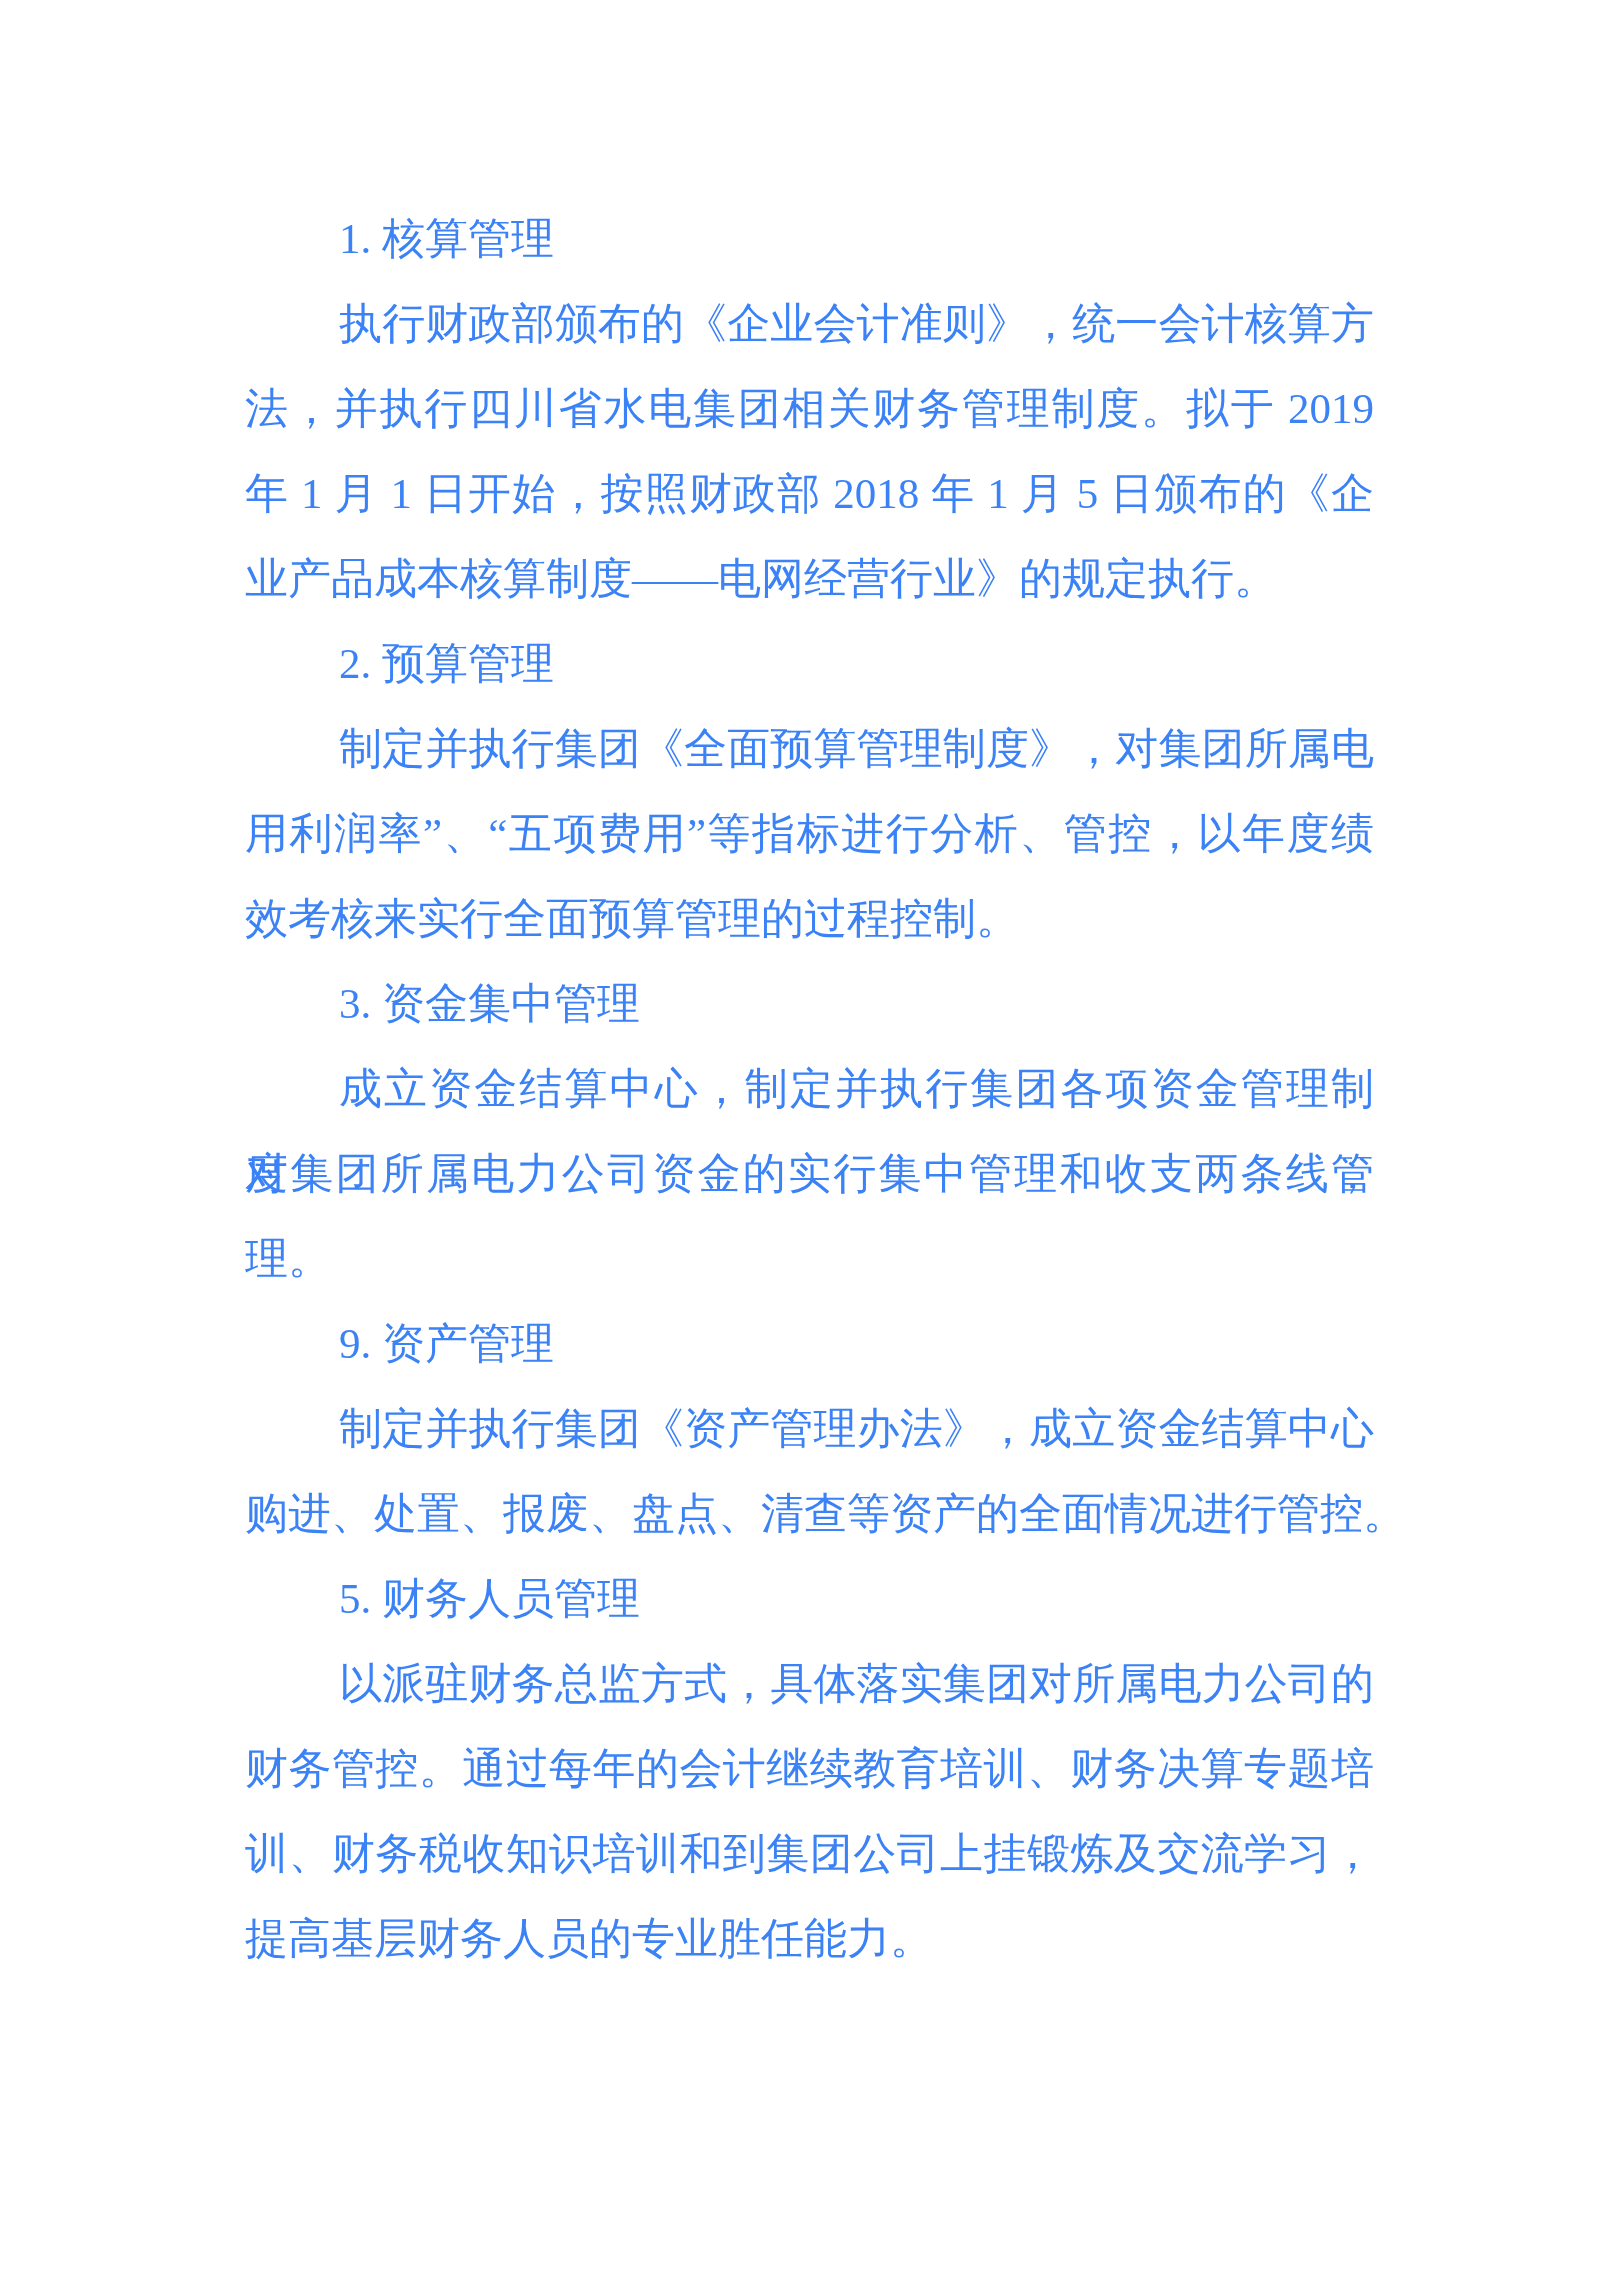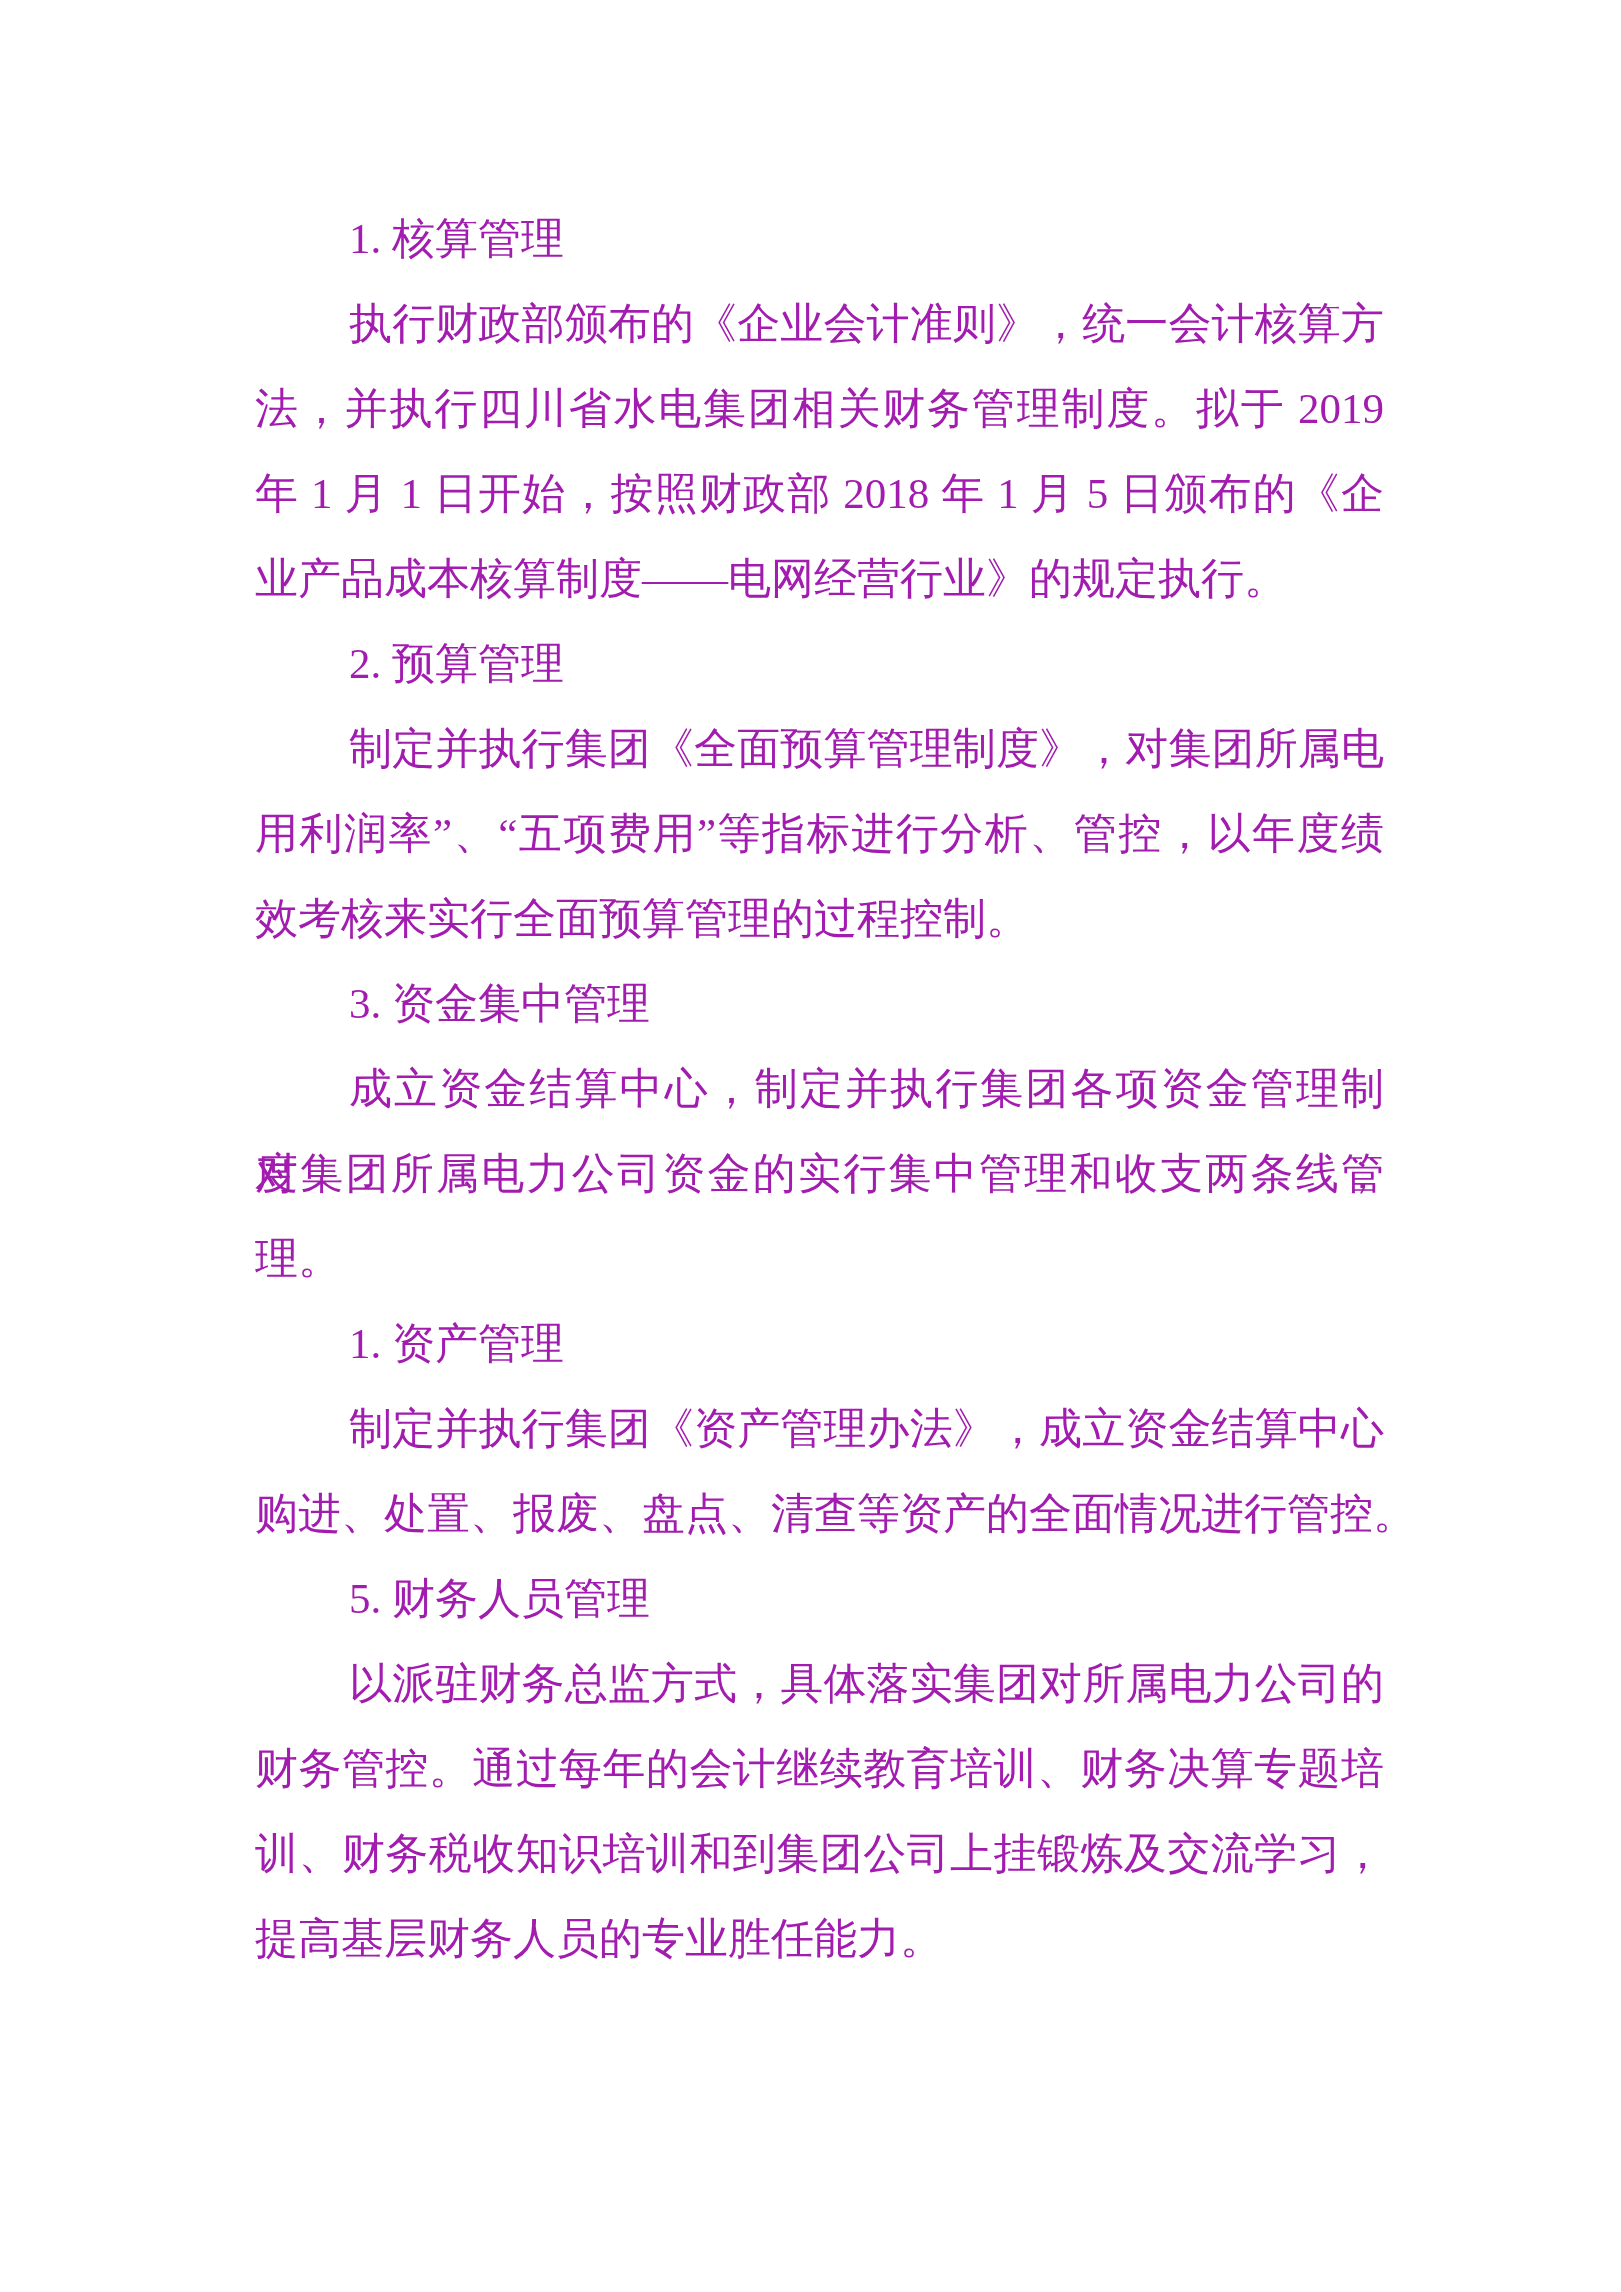--- a/index.html
+++ b/index.html
@@ -10,24 +10,24 @@
   .page {
     position: relative;
     width: 1621px;
     height: 2293px;
     background: #ffffff;
     overflow: hidden;
     font-family: "Liberation Serif", "DejaVu Serif", serif;
   }
   .text-block {
     position: absolute;
-    left: 255px;
+    left: 245px;
     top: 196px;
     width: 1129px;
-    color: #a21caf;
+    color: #3b82f6;
   }
   .line {
     height: 85px;
     line-height: 85px;
     font-size: 43px;
     letter-spacing: 0px;
     text-align: left;
     white-space: nowrap;
     font-weight: normal;
   }
@@ -52,21 +52,21 @@
       <div class="line justify">年 1 月 1 日开始，按照财政部 2018 年 1 月 5 日颁布的《企</div>
       <div class="line">业产品成本核算制度——电网经营行业》的规定执行。</div>
       <div class="line indent">2. 预算管理</div>
       <div class="line indent justify">制定并执行集团《全面预算管理制度》，对集团所属电</div>
       <div class="line justify">用利润率”、“五项费用”等指标进行分析、管控，以年度绩</div>
       <div class="line">效考核来实行全面预算管理的过程控制。</div>
       <div class="line indent">3. 资金集中管理</div>
       <div class="line indent justify">成立资金结算中心，制定并执行集团各项资金管理制度，</div>
       <div class="line justify">对集团所属电力公司资金的实行集中管理和收支两条线管</div>
       <div class="line">理。</div>
-      <div class="line indent">1. 资产管理</div>
+      <div class="line indent">9. 资产管理</div>
       <div class="line indent justify">制定并执行集团《资产管理办法》，成立资金结算中心</div>
       <div class="line">购进、处置、报废、盘点、清查等资产的全面情况进行管控。</div>
       <div class="line indent">5. 财务人员管理</div>
       <div class="line indent justify">以派驻财务总监方式，具体落实集团对所属电力公司的</div>
       <div class="line justify">财务管控。通过每年的会计继续教育培训、财务决算专题培</div>
       <div class="line justify">训、财务税收知识培训和到集团公司上挂锻炼及交流学习，</div>
       <div class="line">提高基层财务人员的专业胜任能力。</div>
     </div>
 </div>
 

